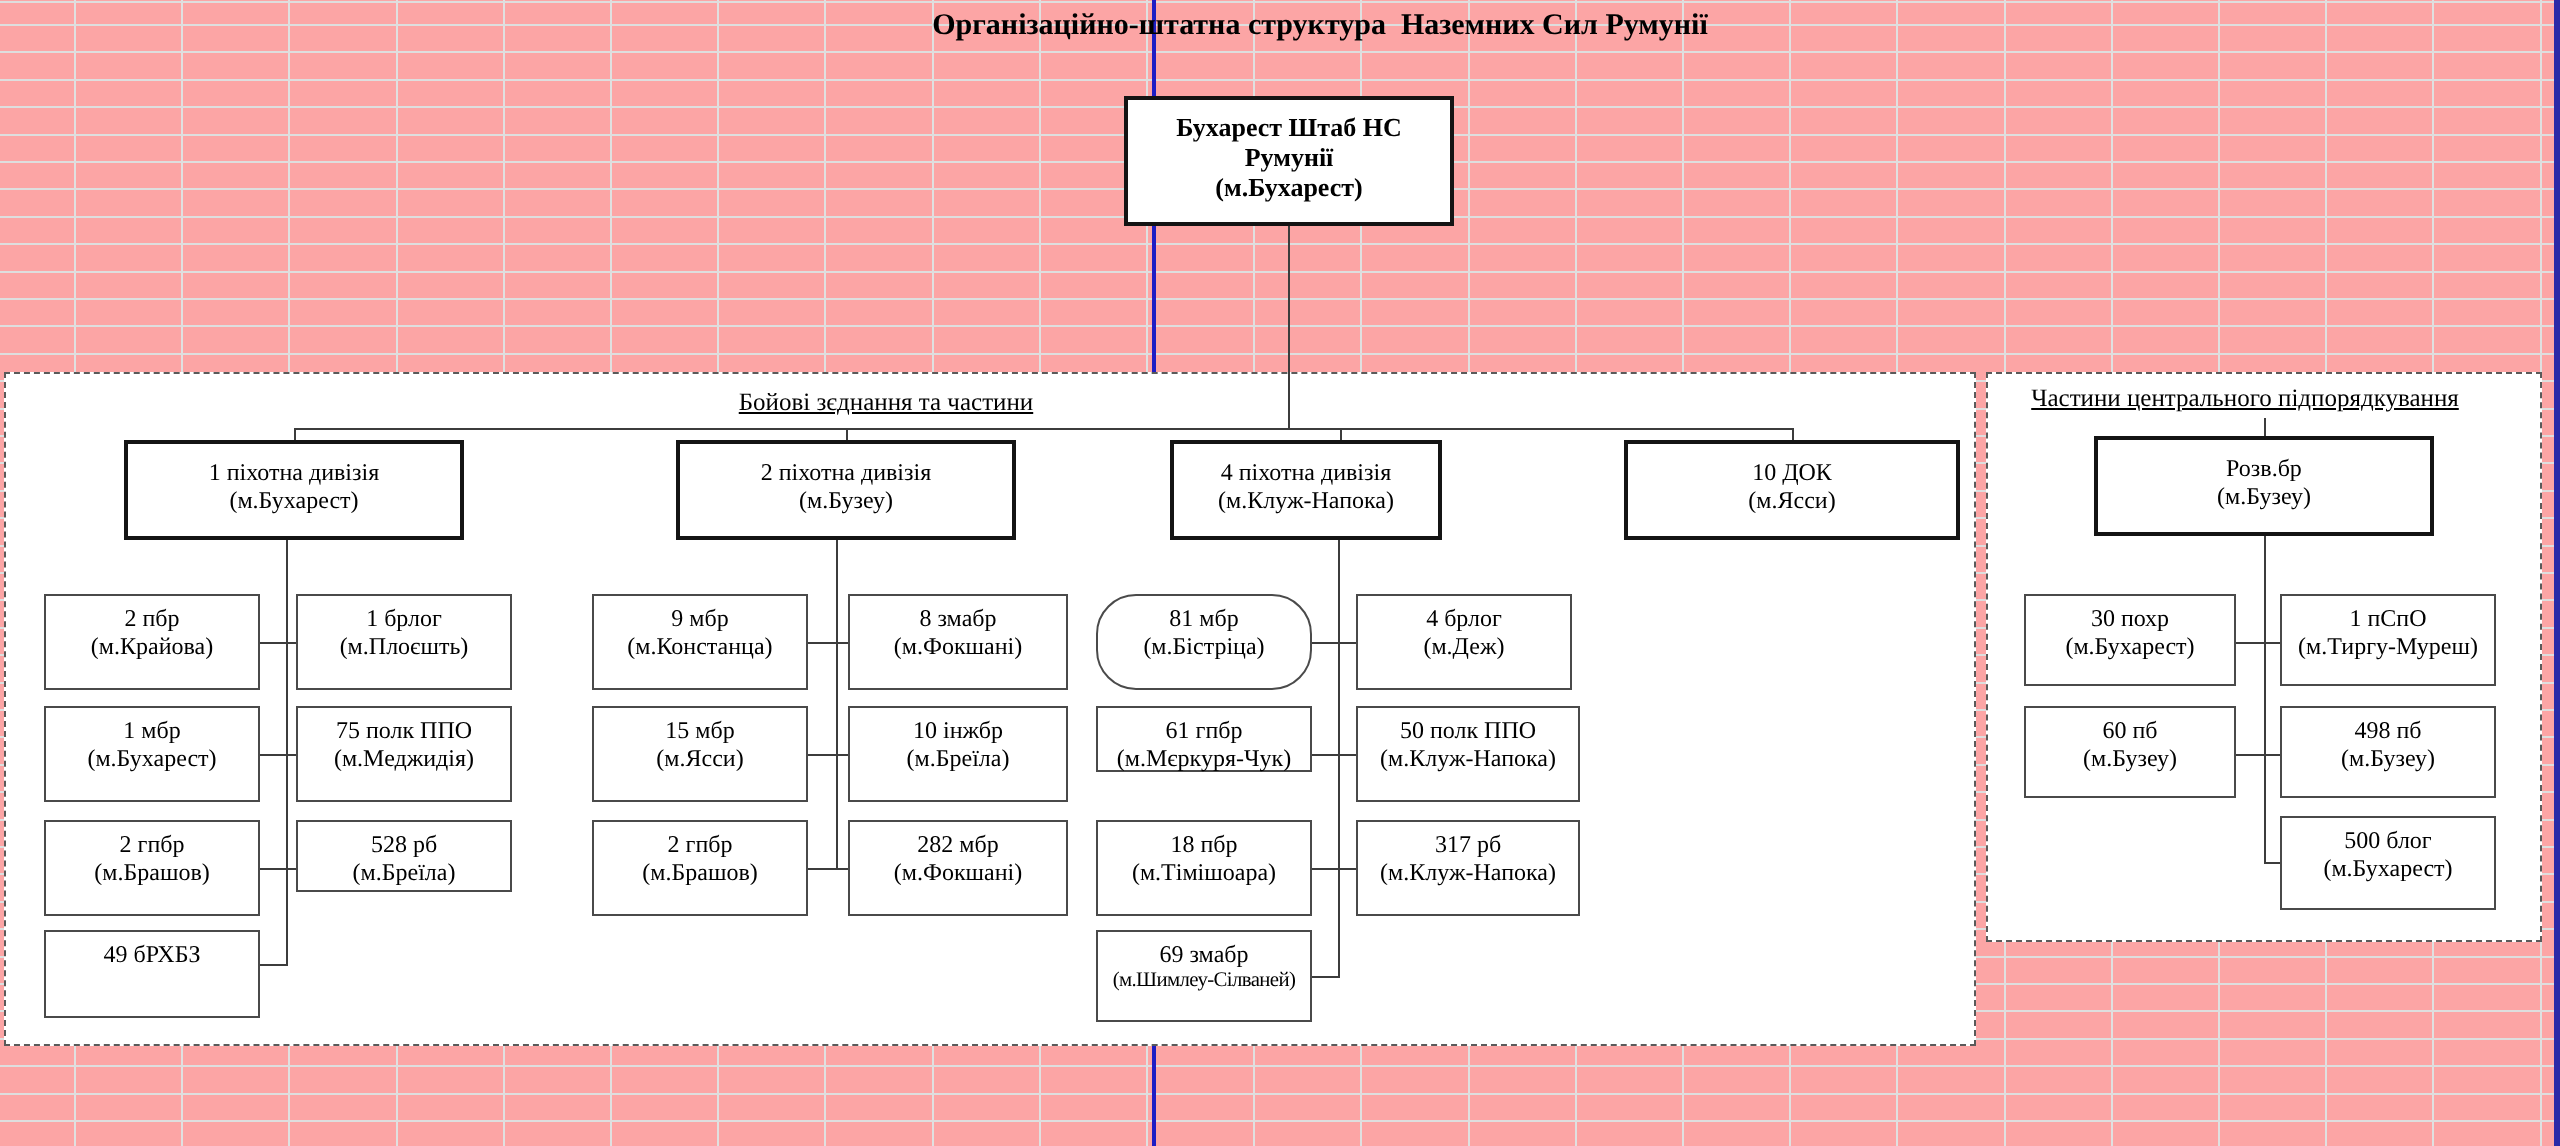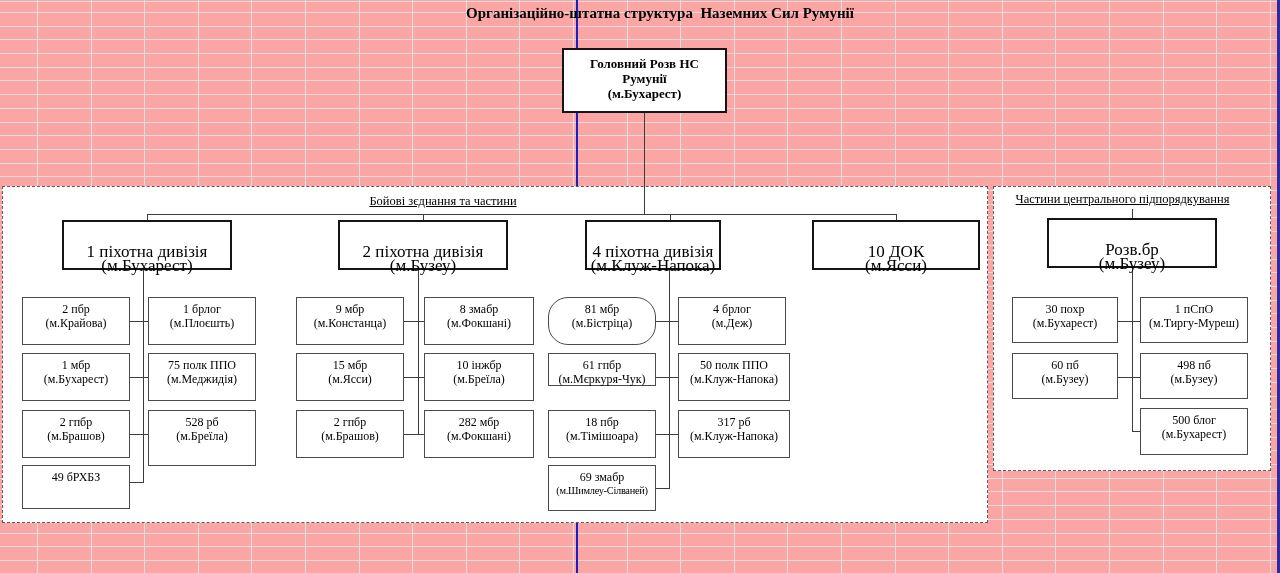--- a/index.html
+++ b/index.html
@@ -27,21 +27,21 @@
     text-decoration:underline;
   }
   .hl{position:absolute; height:1px; background:#3c3c3c; z-index:3;}
   .vl{position:absolute; width:1px; background:#3c3c3c; z-index:3;}
   .box{
     position:absolute; background:#fff; border:1px solid #4a4a4a; z-index:4;
     text-align:center; box-sizing:border-box; line-height:14px; font-size:12px;
     padding-top:4px;
   }
   .box .bname,.box .bcity{white-space:nowrap;}
-  .box.head{border:2px solid #141414; font-size:17px; padding-top:23px;}
+  .box.head{border:2px solid #141414; font-size:12px; padding-top:7px;}
   .box.hq{border:2px solid #141414; font-weight:bold; font-size:13px; line-height:15px; padding-top:6px;}
   .sm{font-size:10.4px; letter-spacing:-0.3px;}
 </style>
 </head>
 <body>
 
 <div id="canvas">
   <div class="grid"></div>
 
   <div class="pagebreak" style="left:576px;"></div>
@@ -79,21 +79,21 @@
   <div class="hl" style="left:656px; top:434px; width:22px;"></div>
   <div class="hl" style="left:656px; top:488px; width:14px;"></div>
 
   <div class="vl" style="left:1132px; top:209px; height:9px;"></div>
   <div class="vl" style="left:1132px; top:268px; height:163px;"></div>
   <div class="hl" style="left:1118px; top:321px; width:22px;"></div>
   <div class="hl" style="left:1118px; top:377px; width:22px;"></div>
   <div class="hl" style="left:1132px; top:431px; width:8px;"></div>
 
   <div class="box hq" style="left:562px; top:48px; width:165px; height:65px;">
-    <div class="bname">Головний Розв НС</div>
+    <div class="bname">Бухарест Штаб НС</div>
     <div class="bname">Румунії</div>
     <div class="bcity">(м.Бухарест)</div>
   </div>
 
   <div class="box head" style="left:62px; top:220px; width:170px; height:50px;">
     <div class="bname">1 піхотна дивізія</div>
     <div class="bcity">(м.Бухарест)</div>
   </div>
   <div class="box head" style="left:338px; top:220px; width:170px; height:50px;">
     <div class="bname">2 піхотна дивізія</div>
@@ -121,21 +121,21 @@
     <div class="bcity">(м.Бухарест)</div>
   </div>
   <div class="box" style="left:148px; top:353px; width:108px; height:48px;">
     <div class="bname">75 полк ППО</div>
     <div class="bcity">(м.Меджидія)</div>
   </div>
   <div class="box" style="left:22px; top:410px; width:108px; height:48px;">
     <div class="bname">2 гпбр</div>
     <div class="bcity">(м.Брашов)</div>
   </div>
-  <div class="box" style="left:148px; top:410px; width:108px; height:56px;">
+  <div class="box" style="left:148px; top:410px; width:108px; height:36px;">
     <div class="bname">528 рб</div>
     <div class="bcity">(м.Бреїла)</div>
   </div>
   <div class="box" style="left:22px; top:465px; width:108px; height:44px;">
     <div class="bname">49 бРХБЗ</div>
   </div>
 
   <div class="box" style="left:296px; top:297px; width:108px; height:48px;">
     <div class="bname">9 мбр</div>
     <div class="bcity">(м.Констанца)</div>

